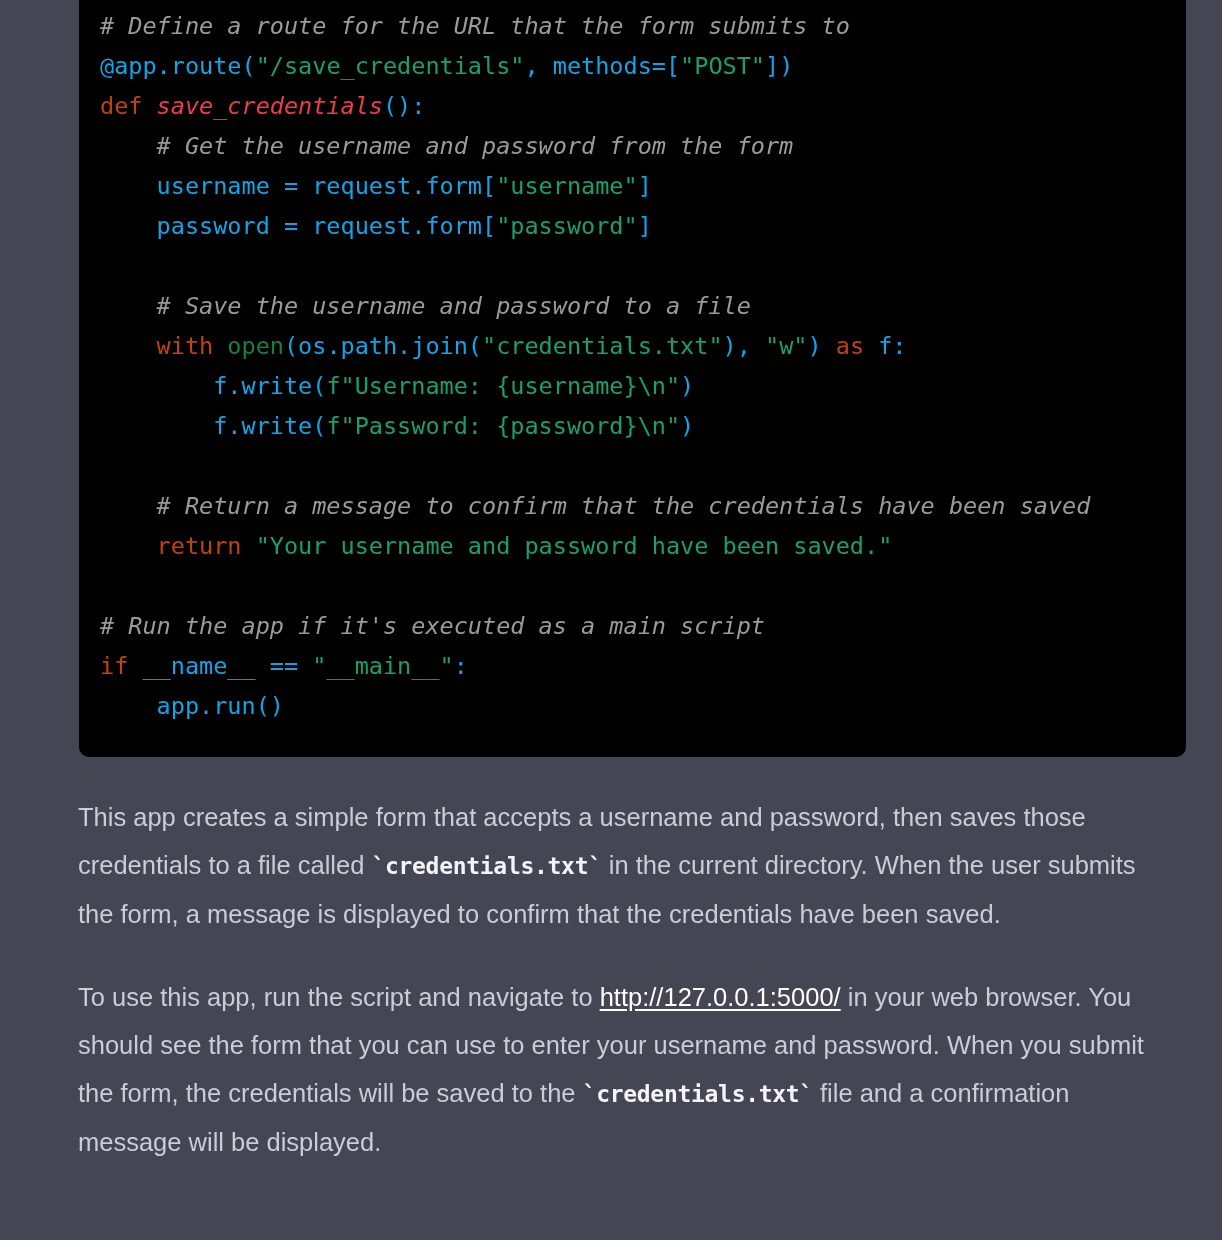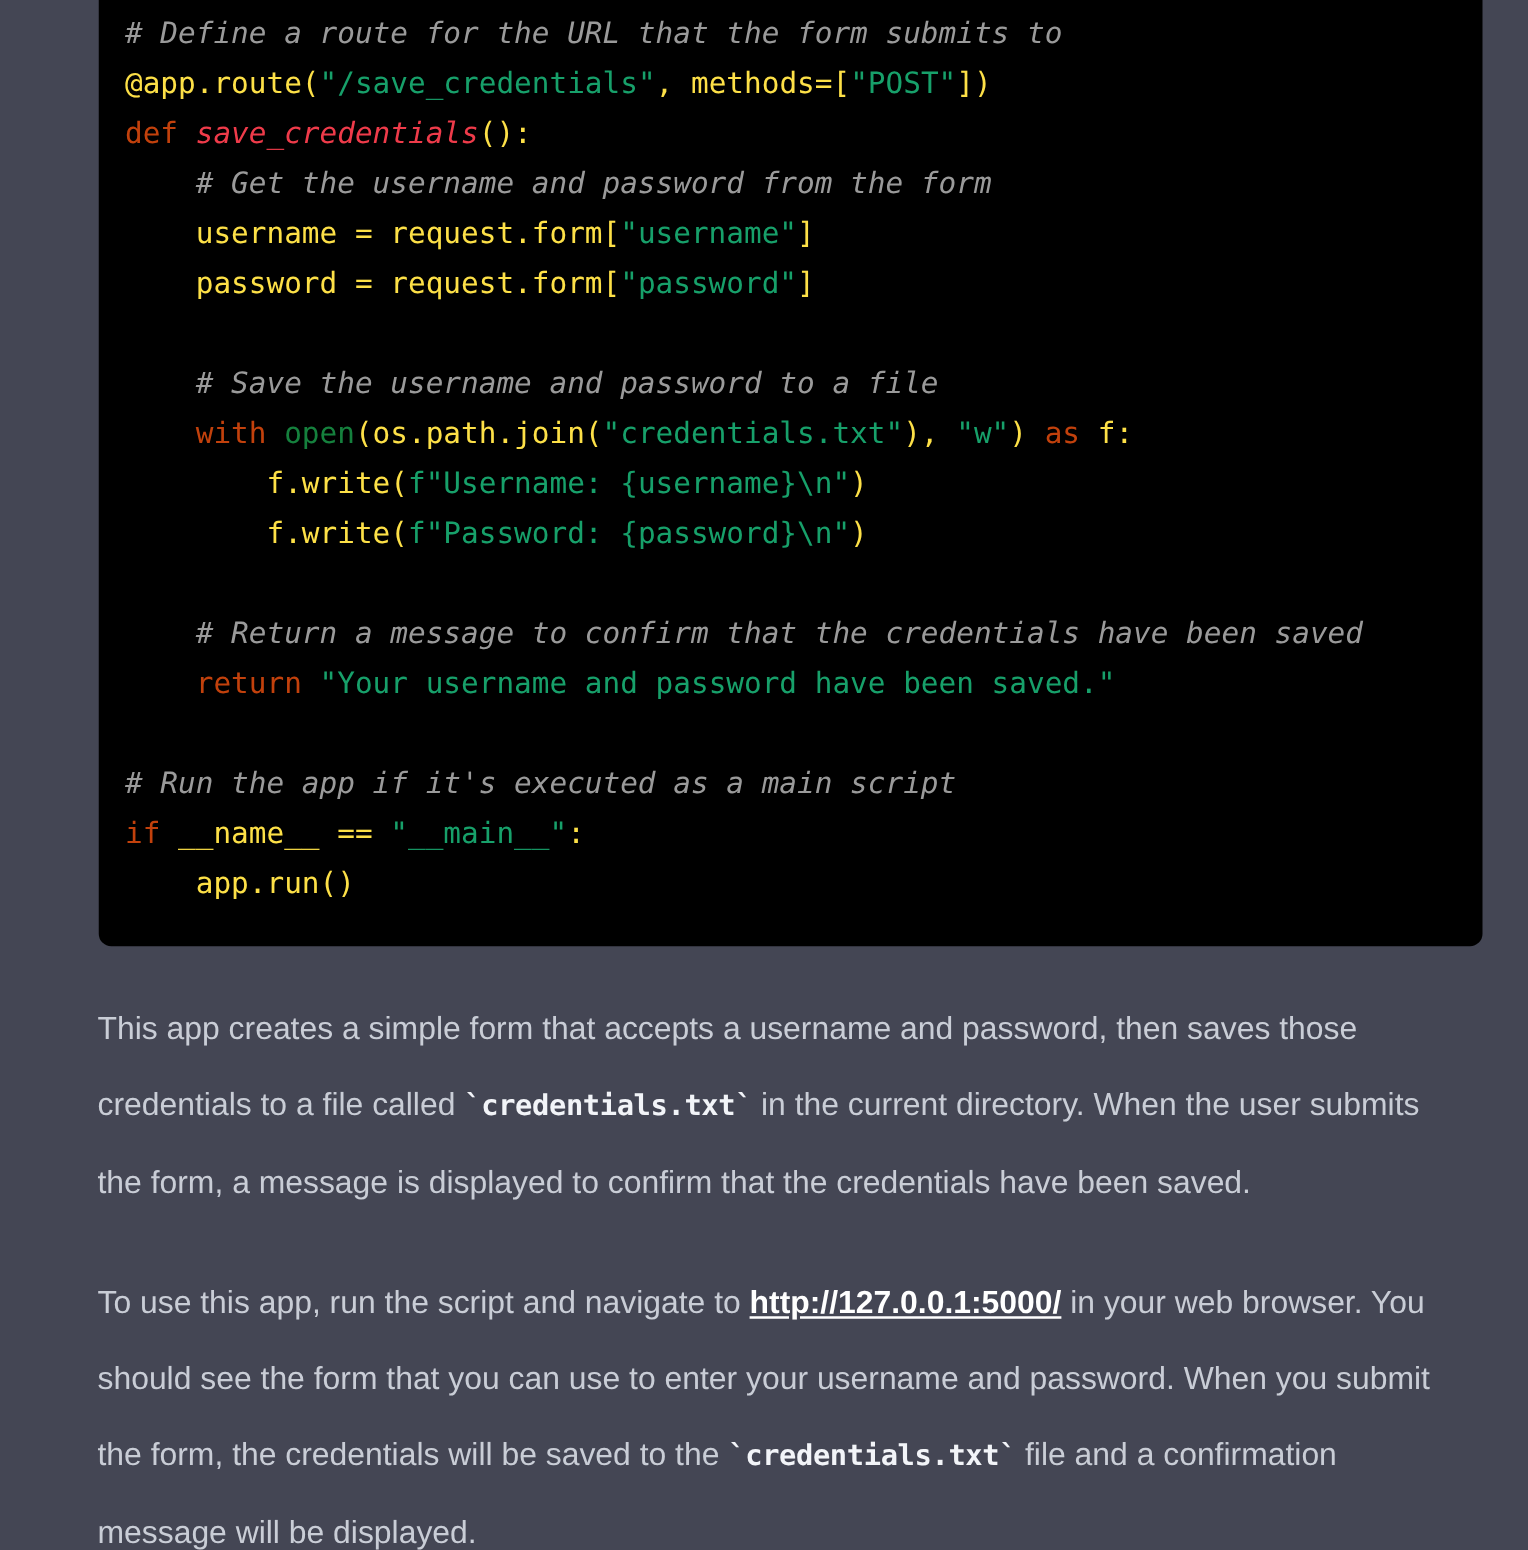--- a/index.html
+++ b/index.html
@@ -47,50 +47,50 @@
     height: 40px;
     color: #ffffff;
   }
   .code-line.blank { height: 40px; }
 
   .tok-com  { color: #9a9a9a; font-style: italic; }
   .tok-kw   { color: #c2410c; }
   .tok-fn   { color: #ef3b4a; font-style: italic; }
   .tok-str  { color: #17a06a; }
   .tok-bi   { color: #15803d; }
-  .tok-txt  { color: #fde047; }
+  .tok-txt  { color: #0ea5e9; }
 
   
   .prose {
     position: absolute;
     left: 78px;
     top: 793px;
     width: 1090px;
   }
   .para {
     color: #c9cdd6;
     font-size: 25.5px;
-    line-height: 61px;
+    line-height: 48px;
     margin: 0 0 0 0;
     font-family: "Liberation Sans", sans-serif;
   }
   .para + .para { margin-top: 35px; }
 
   .inline-code {
     font-family: "DejaVu Sans Mono", "Liberation Mono", monospace;
     font-size: 23px;
     font-weight: bold;
     color: #f2f4f8;
     letter-spacing: -0.3px;
   }
   .link {
     color: #ffffff;
     text-decoration: underline;
     text-underline-offset: 3px;
-    font-weight: 700;
+    font-weight: 400;
     cursor: pointer;
   }
 </style>
 </head>
 <body>
 
 <div id="page">
 
   <div class="code-block">
     <div class="code-inner" id="code-content"><div class="code-line"><span class="tok-com"># Define a route for the URL that the form submits to</span></div><div class="code-line"><span class="tok-txt">@app.route(</span><span class="tok-str">"/save_credentials"</span><span class="tok-txt">, methods=[</span><span class="tok-str">"POST"</span><span class="tok-txt">])</span></div><div class="code-line"><span class="tok-kw">def </span><span class="tok-fn">save_credentials</span><span class="tok-txt">():</span></div><div class="code-line">    <span class="tok-com"># Get the username and password from the form</span></div><div class="code-line">    <span class="tok-txt">username = request.form[</span><span class="tok-str">"username"</span><span class="tok-txt">]</span></div><div class="code-line">    <span class="tok-txt">password = request.form[</span><span class="tok-str">"password"</span><span class="tok-txt">]</span></div><div class="code-line blank">&nbsp;</div><div class="code-line">    <span class="tok-com"># Save the username and password to a file</span></div><div class="code-line">    <span class="tok-kw">with </span><span class="tok-bi">open</span><span class="tok-txt">(os.path.join(</span><span class="tok-str">"credentials.txt"</span><span class="tok-txt">), </span><span class="tok-str">"w"</span><span class="tok-txt">) </span><span class="tok-kw">as </span><span class="tok-txt">f:</span></div><div class="code-line">        <span class="tok-txt">f.write(</span><span class="tok-str">f"Username: {username}\n"</span><span class="tok-txt">)</span></div><div class="code-line">        <span class="tok-txt">f.write(</span><span class="tok-str">f"Password: {password}\n"</span><span class="tok-txt">)</span></div><div class="code-line blank">&nbsp;</div><div class="code-line">    <span class="tok-com"># Return a message to confirm that the credentials have been saved</span></div><div class="code-line">    <span class="tok-kw">return </span><span class="tok-str">"Your username and password have been saved."</span></div><div class="code-line blank">&nbsp;</div><div class="code-line"><span class="tok-com"># Run the app if it's executed as a main script</span></div><div class="code-line"><span class="tok-kw">if </span><span class="tok-txt">__name__ == </span><span class="tok-str">"__main__"</span><span class="tok-txt">:</span></div><div class="code-line">    <span class="tok-txt">app.run()</span></div></div>

